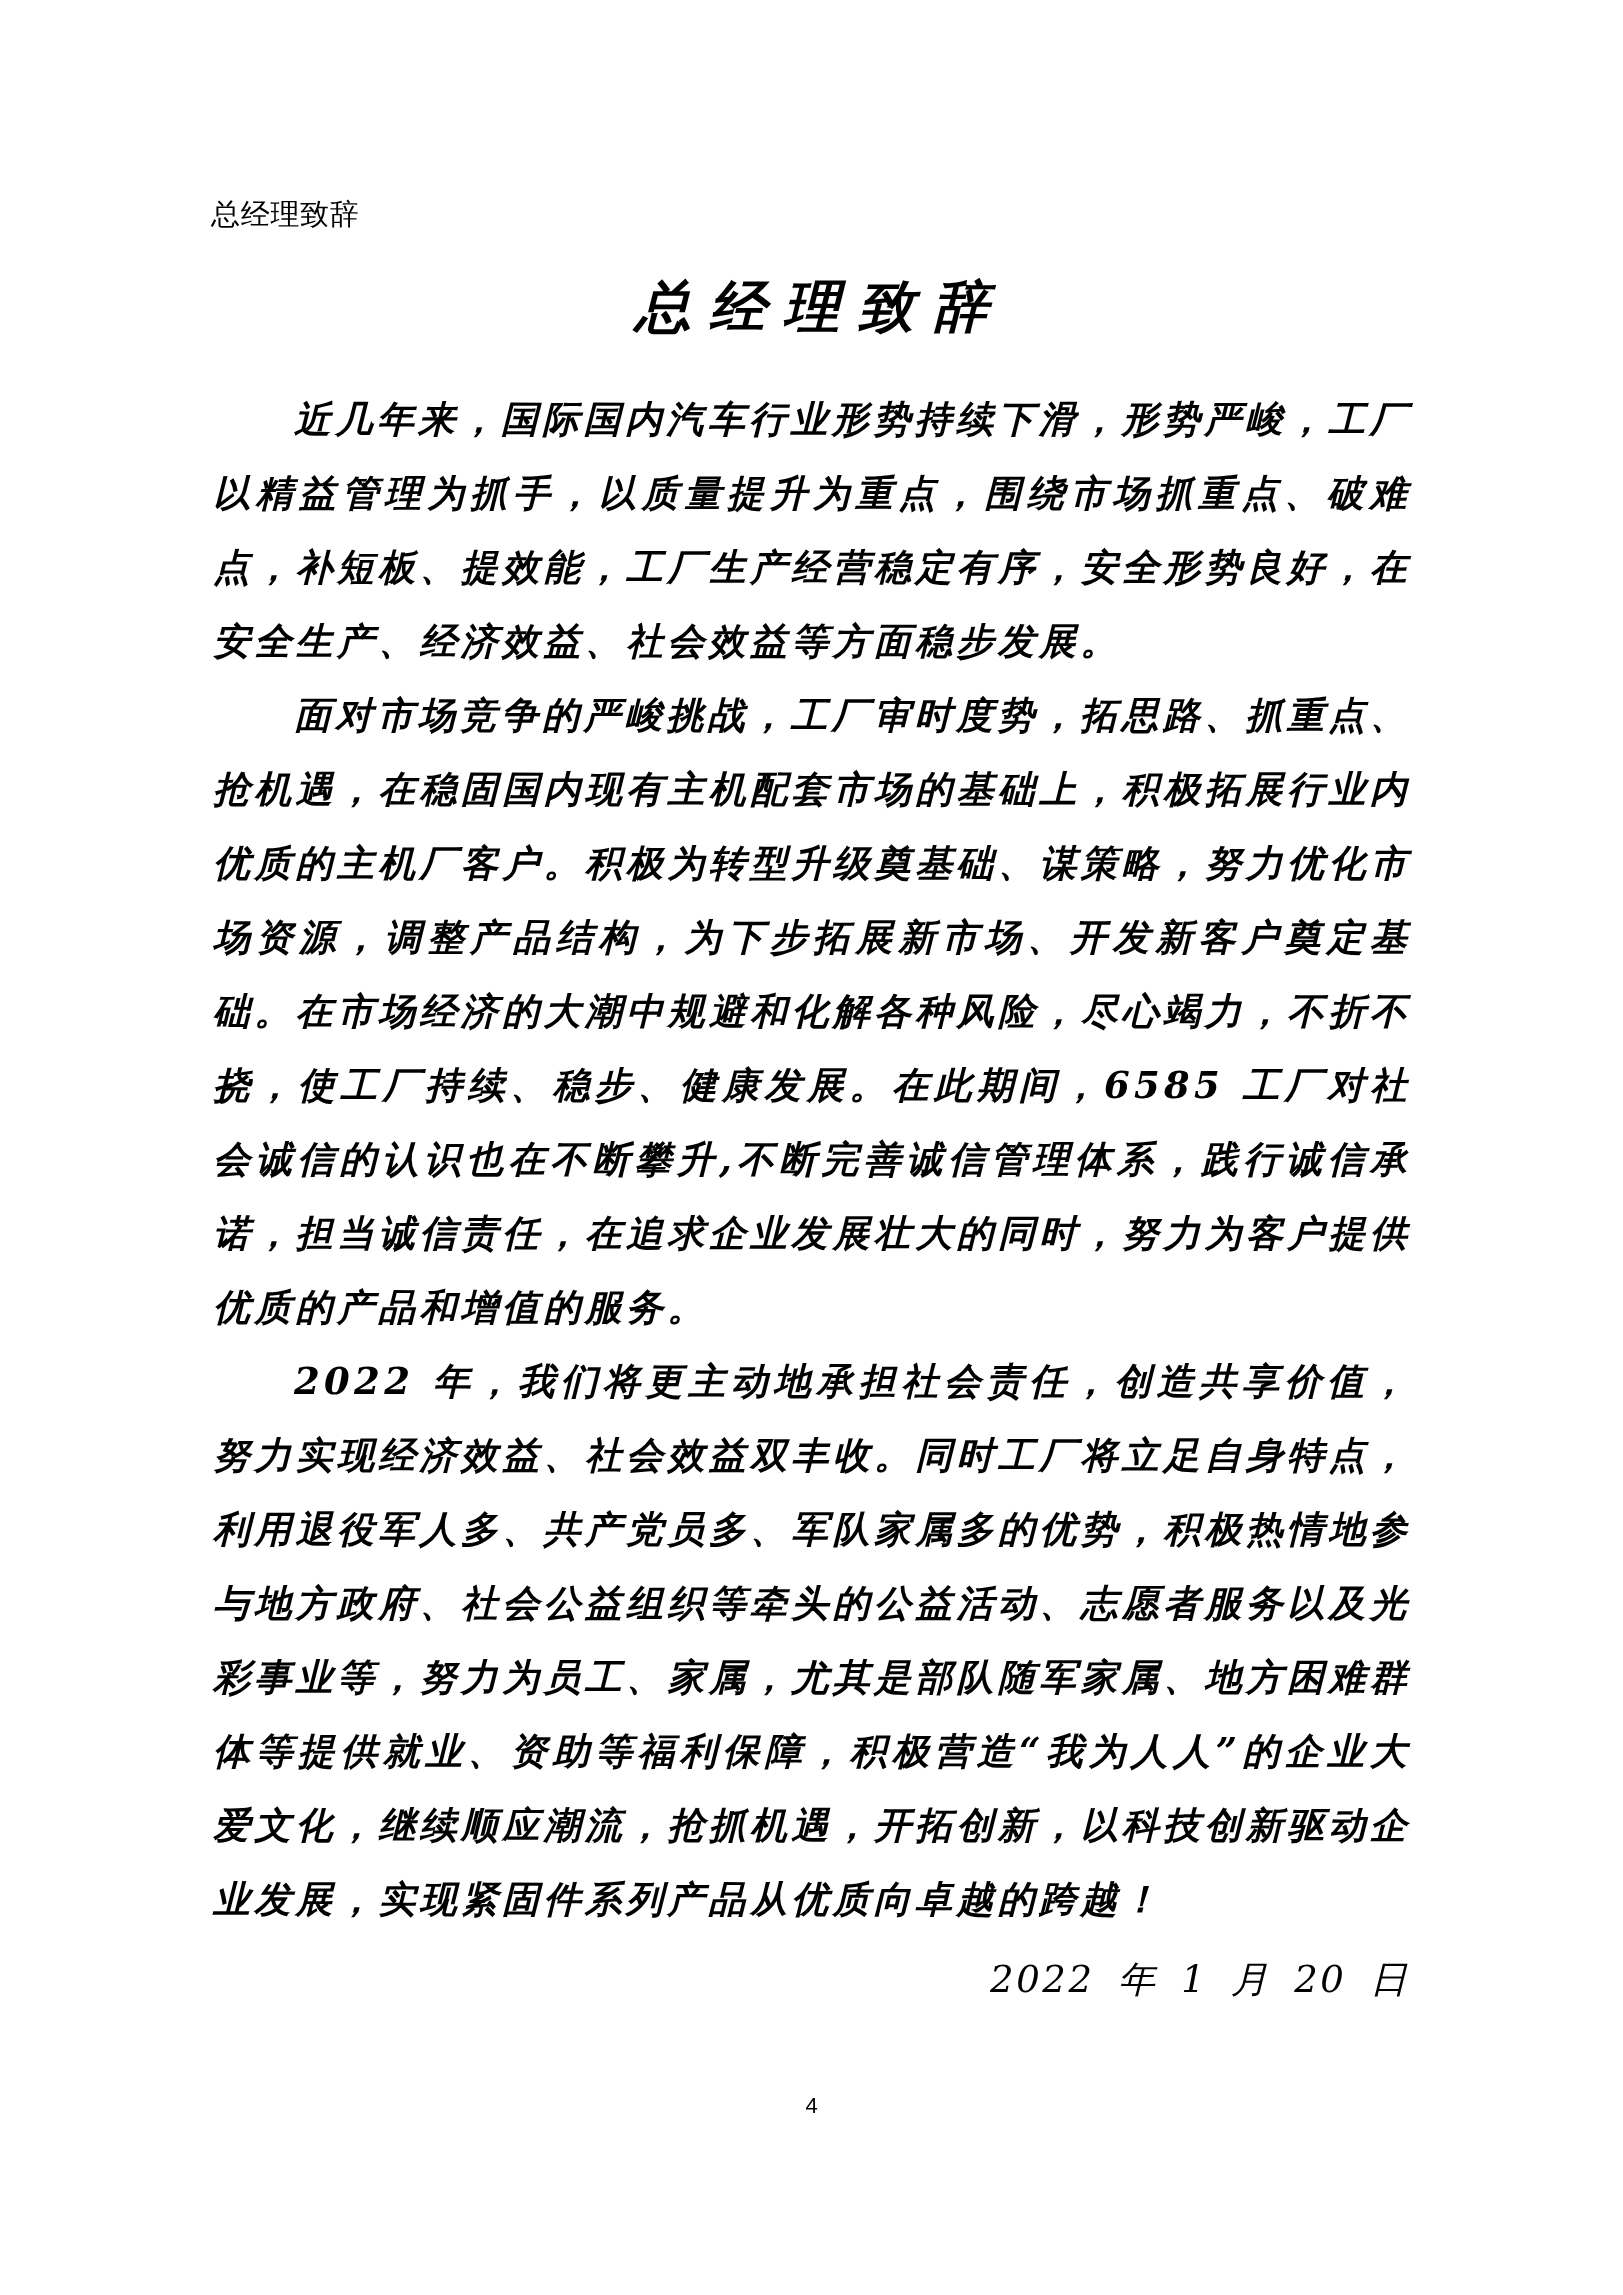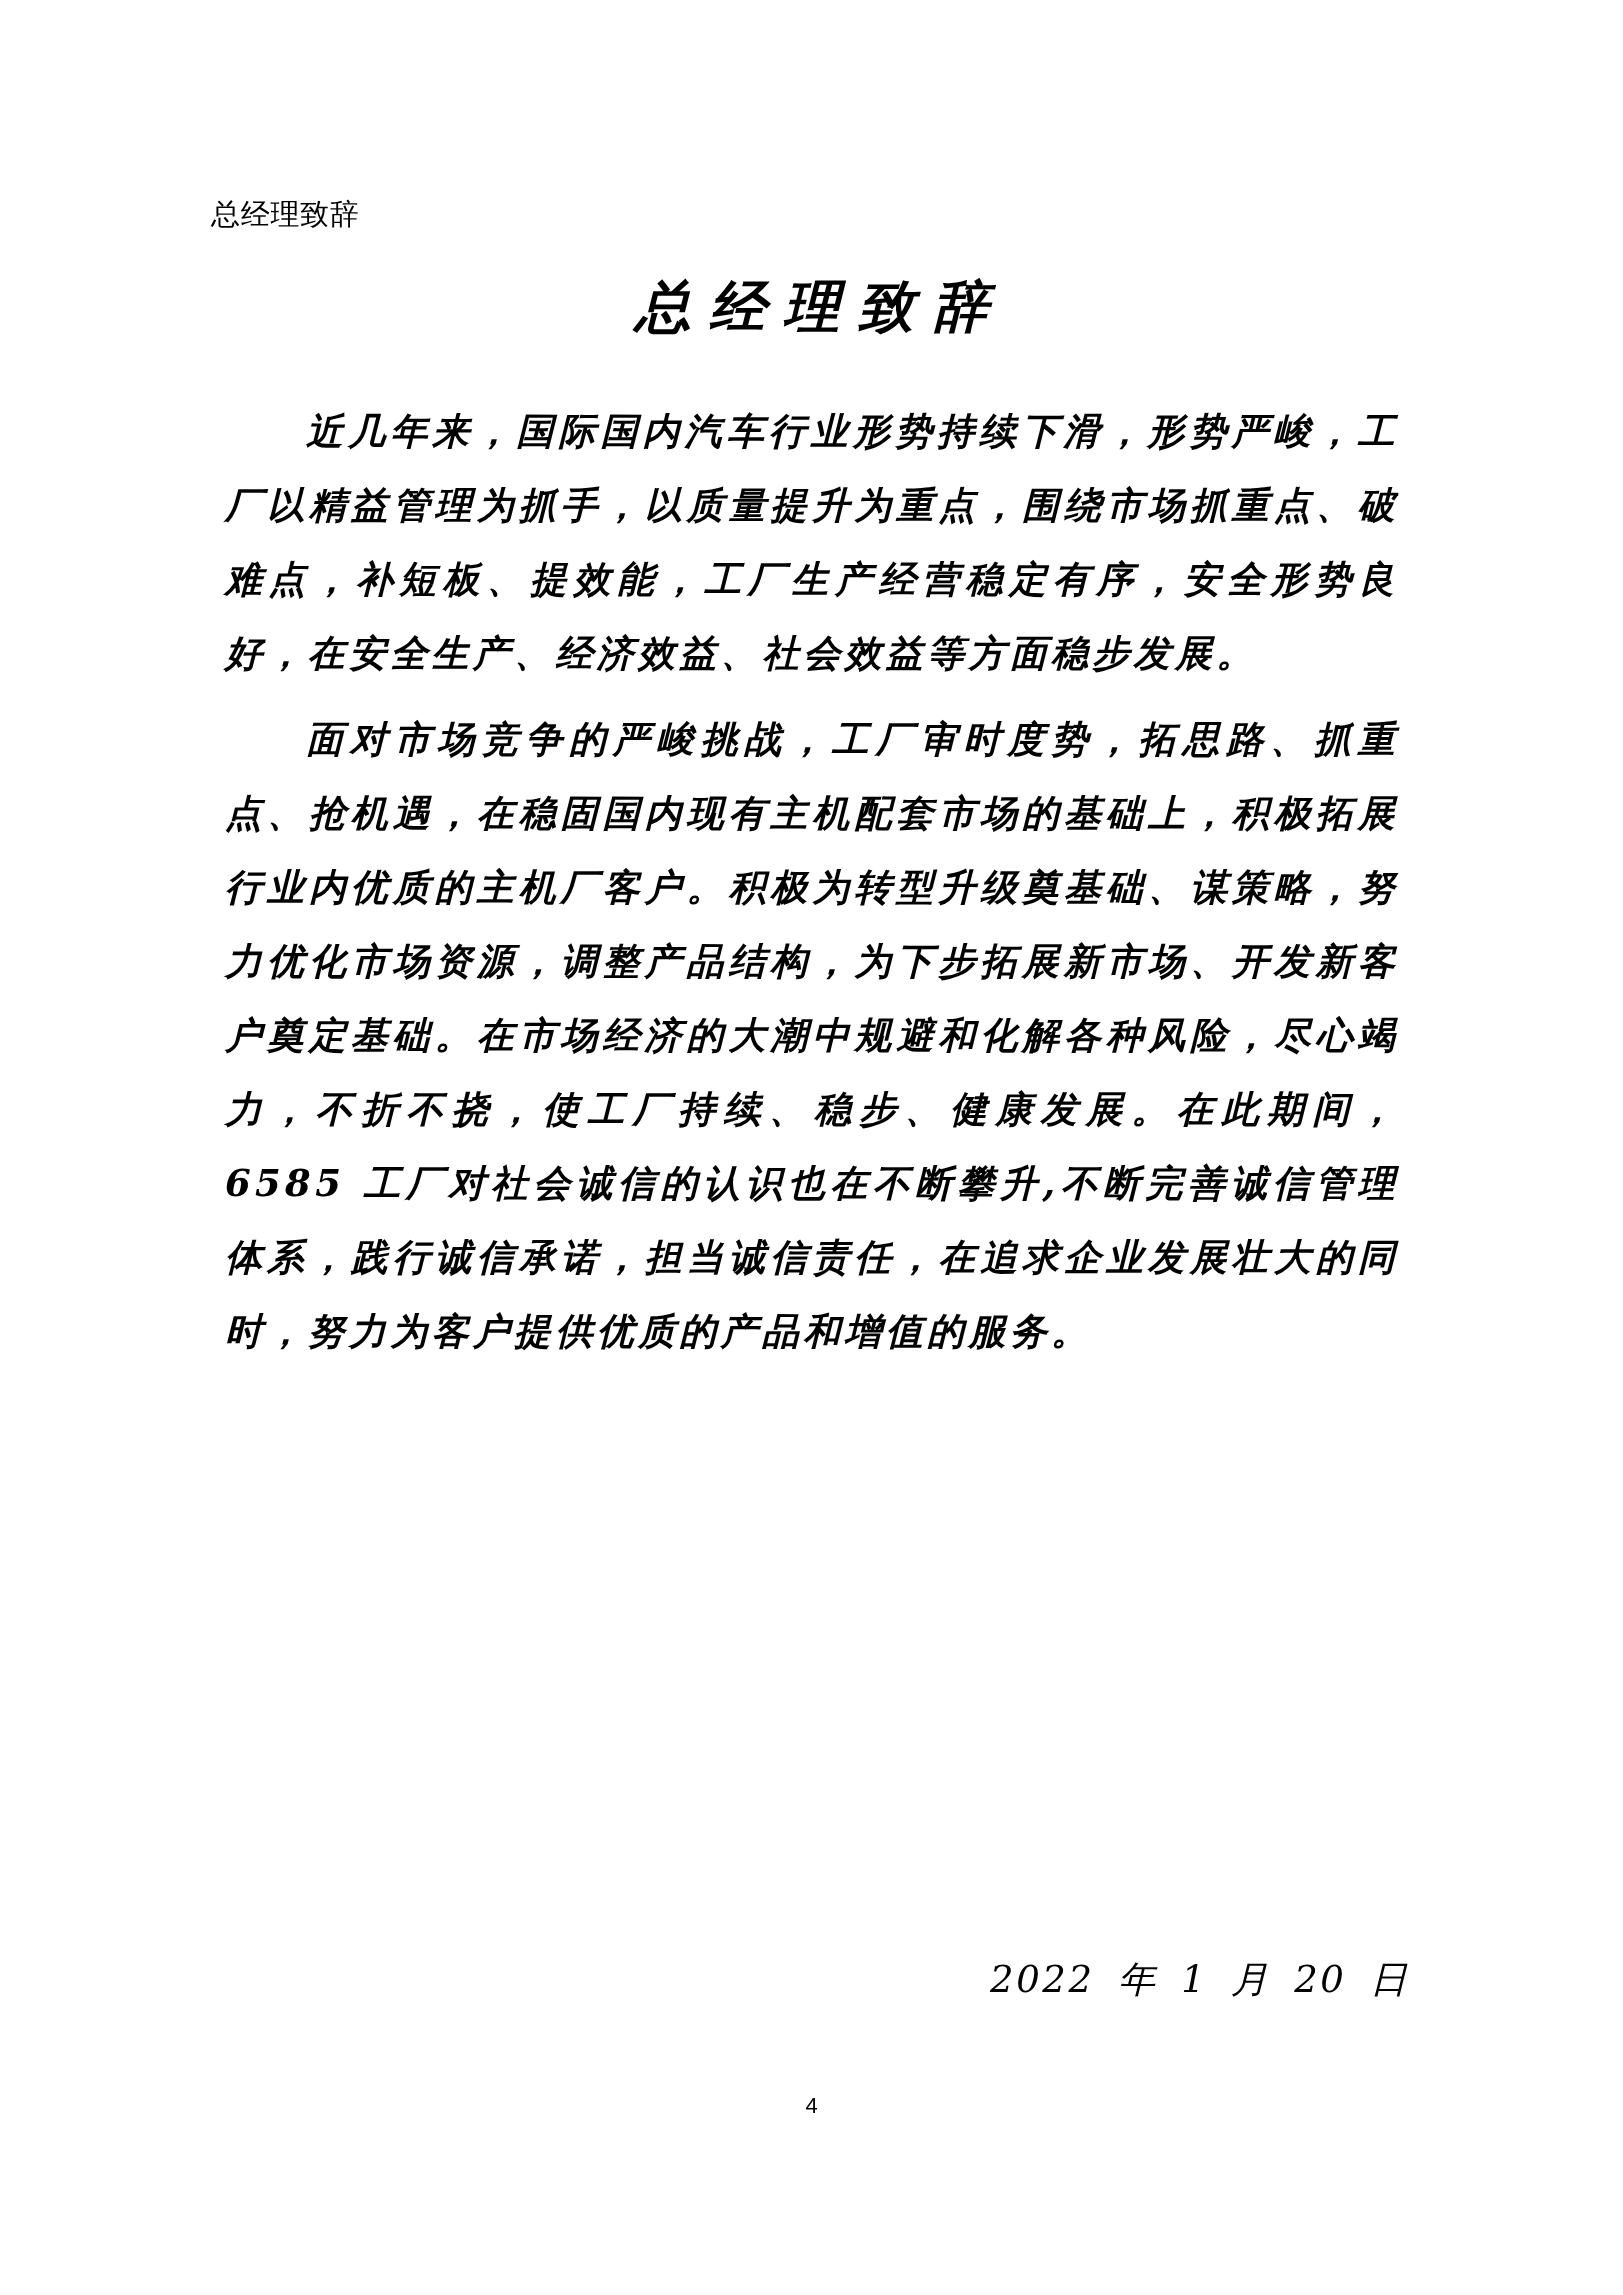--- a/index.html
+++ b/index.html
@@ -55,21 +55,21 @@
       width: 1198px;
       font-family: "DejaVu Serif", serif;
       font-weight: bold;
       font-style: italic;
       font-size: 37px;
       line-height: 74px;
       letter-spacing: 4.3px;
       text-align: justify;
     }
     .body-text p {
-      margin: 12px;
+      margin: 0;
       text-indent: 81px;
     }
     .body-text p + p {
       margin-top: 0;
     }
     .signature {
       position: absolute;
       left: 974px;
       top: 1865px;
       font-family: "DejaVu Serif", serif;
@@ -110,20 +110,21 @@
 
 <div class="page">
 
   <div class="running-header">总经理致辞</div>
 
   <h1 class="title" style="margin:0;">总经理致辞</h1>
 
   <div class="body-text">
     <p>近几年来，国际国内汽车行业形势持续下滑，形势严峻，工厂以精益管理为抓手，以质量提升为重点，围绕市场抓重点、破难点，补短板、提效能，工厂生产经营稳定有序，安全形势良好，在安全生产、经济效益、社会效益等方面稳步发展。</p>
     <p>面对市场竞争的严峻挑战，工厂审时度势，拓思路、抓重点、抢机遇，在稳固国内现有主机配套市场的基础上，积极拓展行业内优质的主机厂客户。积极为转型升级奠基础、谋策略，努力优化市场资源，调整产品结构，为下步拓展新市场、开发新客户奠定基础。在市场经济的大潮中规避和化解各种风险，尽心竭力，不折不挠，使工厂持续、稳步、健康发展。在此期间，6585 工厂对社会诚信的认识也在不断攀升,不断完善诚信管理体系，践行诚信承诺，担当诚信责任，在追求企业发展壮大的同时，努力为客户提供优质的产品和增值的服务。</p>
+    <p>2022 年，我们将更主动地承担社会责任，创造共享价值，努力实现经济效益、社会效益双丰收。同时工厂将立足自身特点，利用退役军人多、共产党员多、军队家属多的优势，积极热情地参与地方政府、社会公益组织等牵头的公益活动、志愿者服务以及光彩事业等，努力为员工、家属，尤其是部队随军家属、地方困难群体等提供就业、资助等福利保障，积极营造“我为人人”的企业大爱文化，继续顺应潮流，抢抓机遇，开拓创新，以科技创新驱动企业发展，实现紧固件系列产品从优质向卓越的跨越！</p>
   </div>
 
 
   <div class="date">2022 年 1 月 20 日</div>
 
   <div class="page-number">4</div>
 
 </div>
 
 

